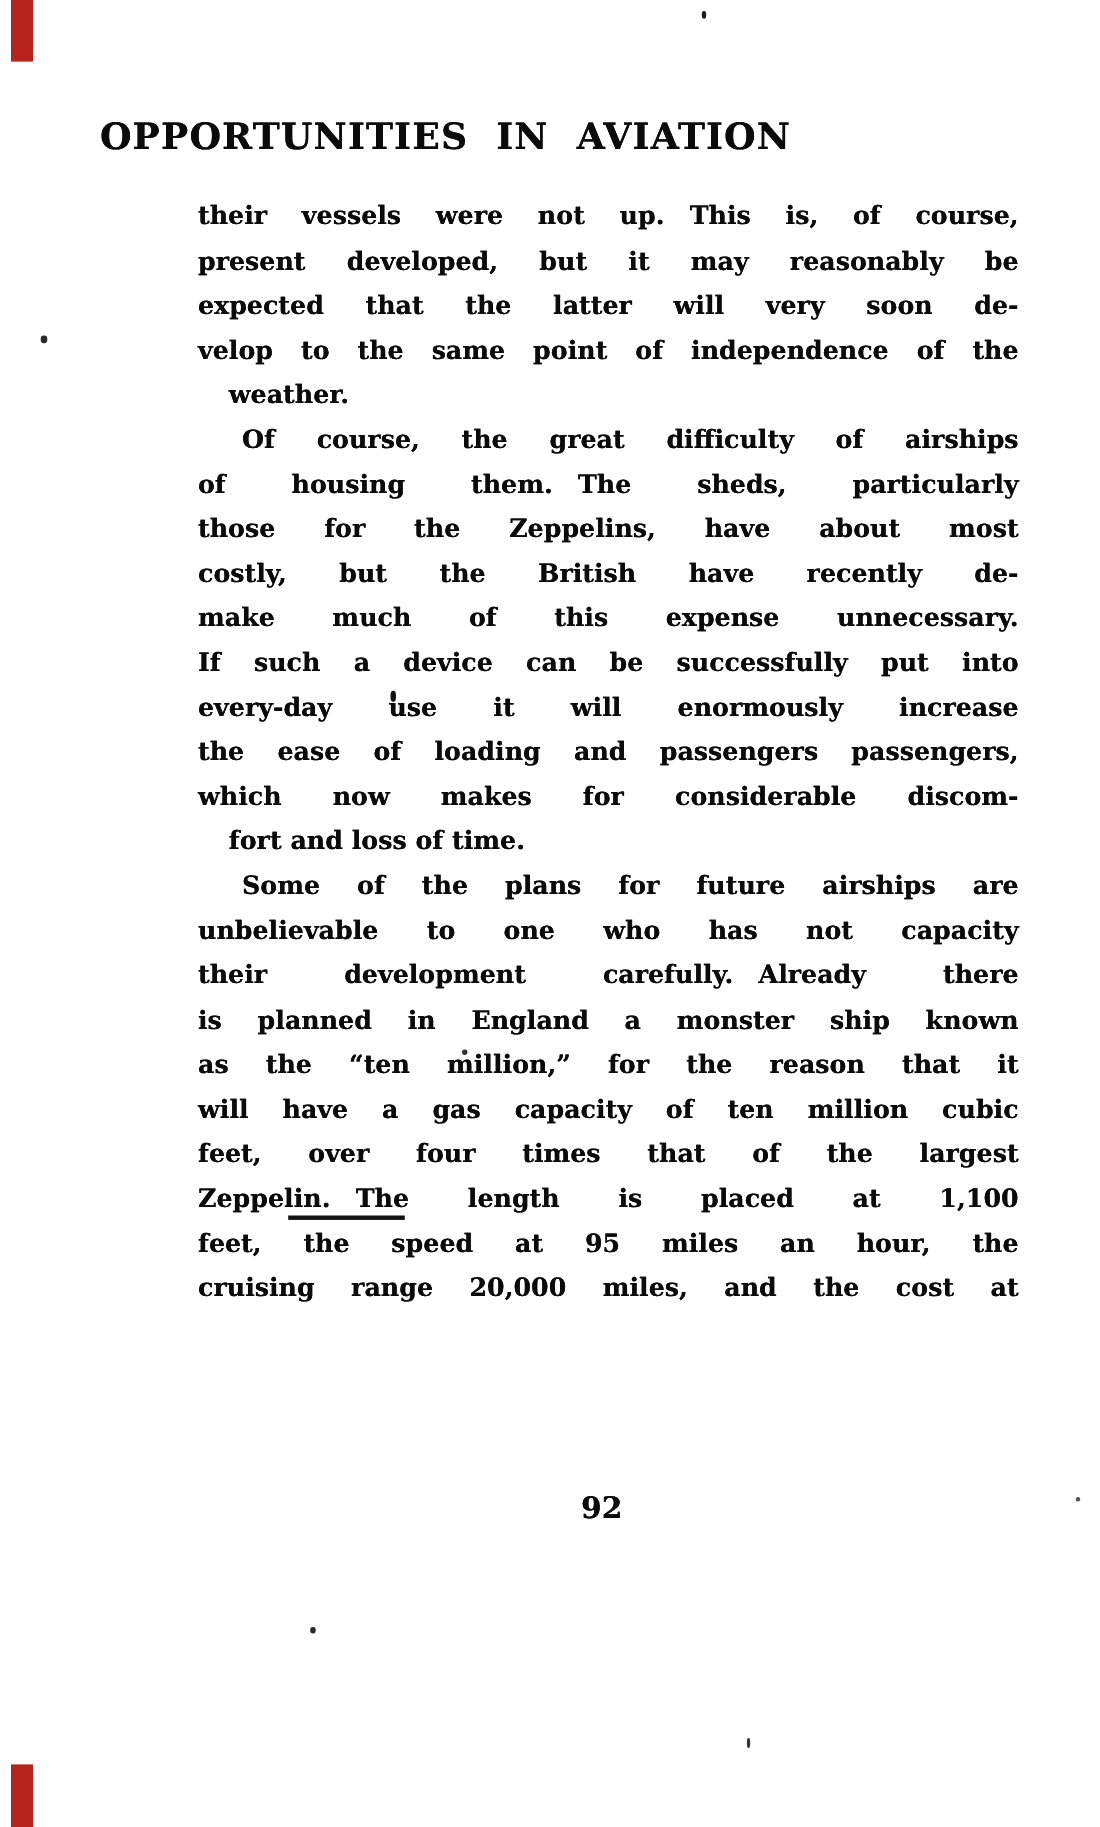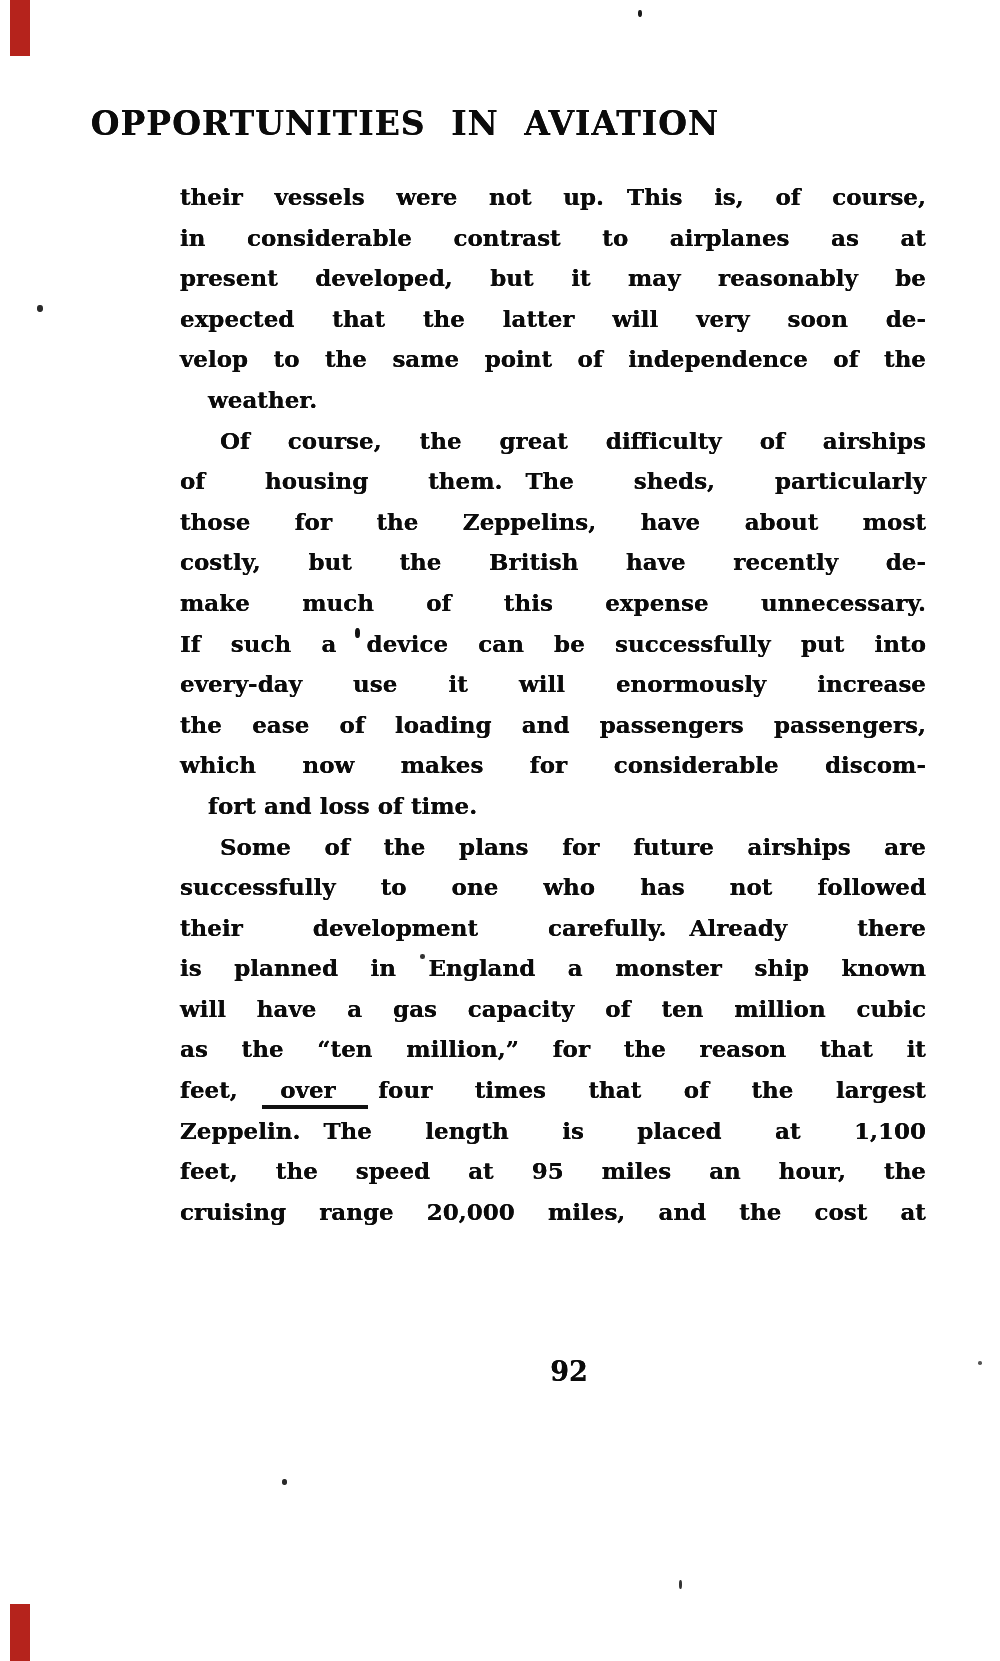--- a/index.html
+++ b/index.html
@@ -21,58 +21,57 @@
     text-shadow:0 0 0.5px currentColor;
   }
   .line{
     height:40.6px;
     text-align:justify;
     text-align-last:justify;
   }
   .line.indent{text-indent:40px;}
   .line.end{text-align-last:left;margin-left:28px;}
   .page-num{
-    position:absolute;top:1356px;left:196px;width:746px;
+    position:absolute;top:1356px;left:174px;width:746px;
     text-align:center;font-size:27px;font-weight:bold;
     text-shadow:0 0 0.5px currentColor;
   }
   .artifact{position:absolute;}
   .artifact.round{border-radius:45%;}
 </style>
 </head>
 <body>
 
 <div class="page">
 
   <div class="running-head">OPPORTUNITIES IN AVIATION</div>
 
   <div class="text-column">
 
   <div class="line">their vessels were not up. This is, of course,</div>
-      <div class="line">in considerable contrast to airplanes as at</div>
       <div class="line">present developed, but it may reasonably be</div>
       <div class="line">expected that the latter will very soon de-</div>
       <div class="line">velop to the same point of independence of the</div>
       <div class="line end">weather.</div>
       <div class="line indent">Of course, the great difficulty of airships</div>
       <div class="line">of housing them. The sheds, particularly</div>
       <div class="line">those for the Zeppelins, have about most</div>
       <div class="line">costly, but the British have recently de-</div>
       <div class="line">make much of this expense unnecessary.</div>
       <div class="line">If such a device can be successfully put into</div>
       <div class="line">every-day use it will enormously increase</div>
       <div class="line">the ease of loading and passengers passengers,</div>
       <div class="line">which now makes for considerable discom-</div>
       <div class="line end">fort and loss of time.</div>
       <div class="line indent">Some of the plans for future airships are</div>
-      <div class="line">successfully to one who has not followed</div>
+      <div class="line">unbelievable to one who has not capacity</div>
       <div class="line">their development carefully. Already there</div>
       <div class="line">is planned in England a monster ship known</div>
+      <div class="line">as the “ten million,” for the reason that it</div>
       <div class="line">will have a gas capacity of ten million cubic</div>
-      <div class="line">as the “ten million,” for the reason that it</div>
       <div class="line">feet, over four times that of the largest</div>
       <div class="line">Zeppelin. The length is placed at 1,100</div>
       <div class="line">feet, the speed at 95 miles an hour, the</div>
       <div class="line">cruising range 20,000 miles, and the cost at</div>
     </div>
 
   <div class="page-num">92</div>
 
   <div>
       <div class="artifact" style="left: 10px; top: 0px; width: 20px; height: 56px; background: rgb(181, 35, 28);"></div>

